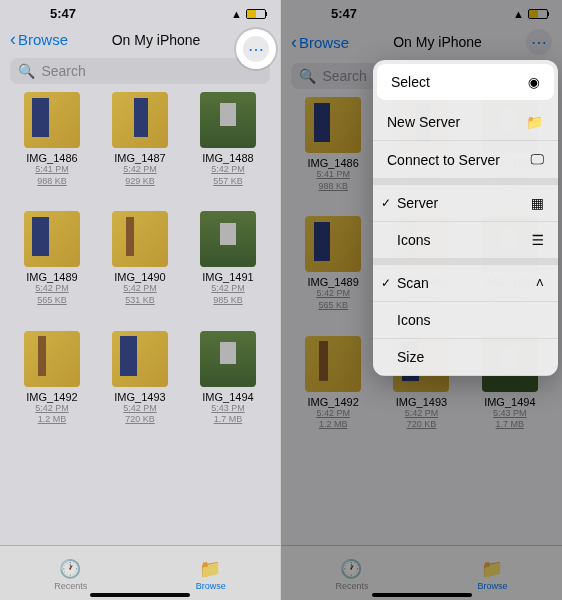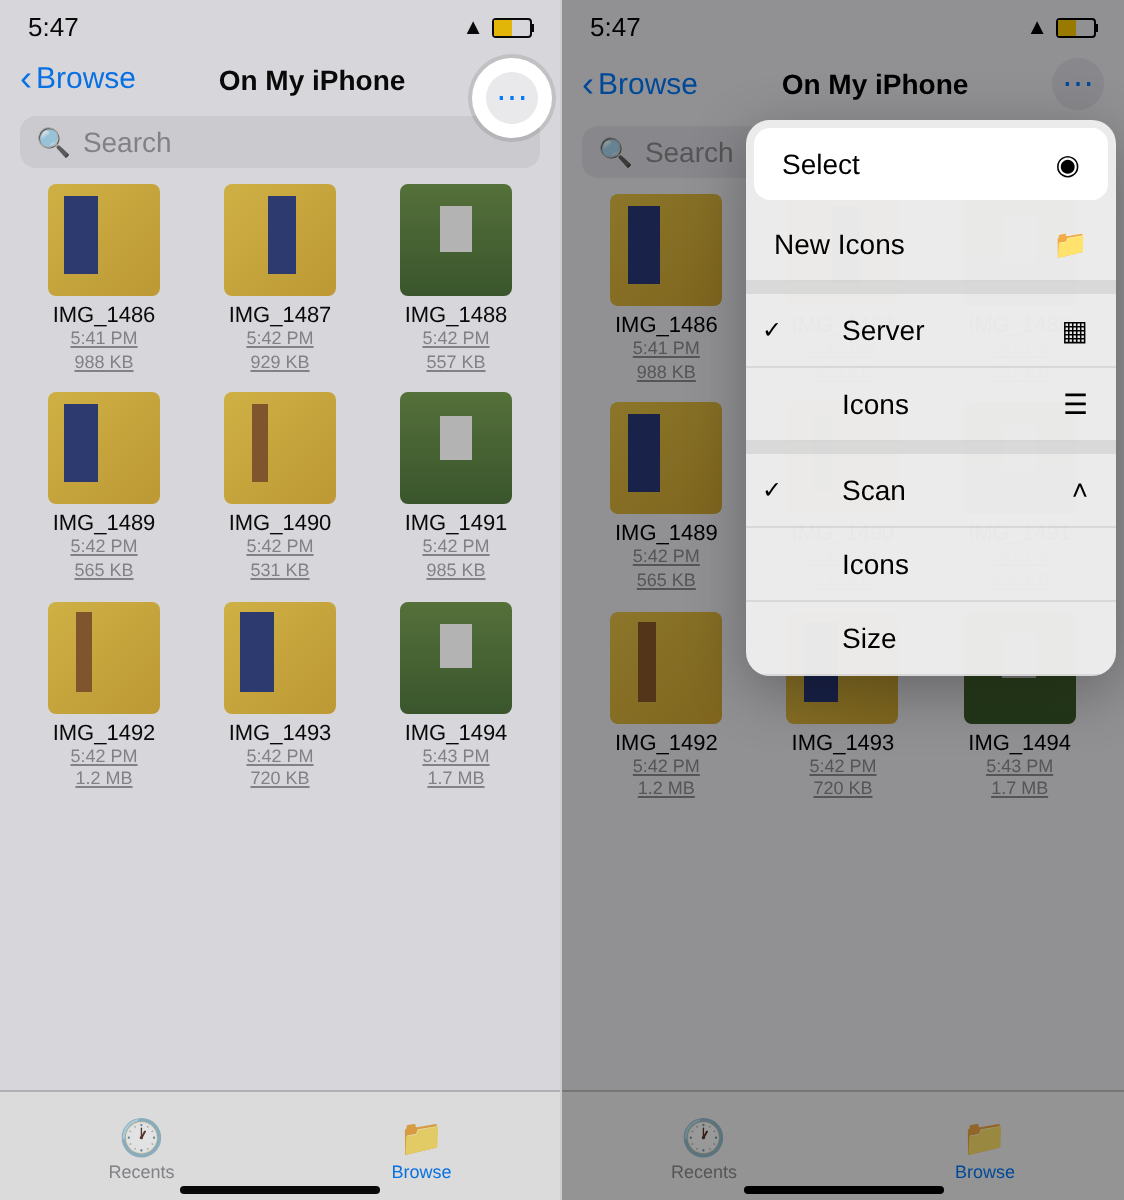--- a/index.html
+++ b/index.html
@@ -2,56 +2,56 @@
 <html><head>
 <meta charset="utf-8">
 <style>
 * { margin: 0; padding: 0; box-sizing: border-box; font-family: -apple-system, BlinkMacSystemFont, sans-serif; }
 body { display: flex; background: #fff; width: 562px; height: 600px; }
 .phone { width: 281px; height: 600px; position: relative; background: #f2f2f7; overflow: hidden; }
 .phone.left { border-right: 1px solid #ccc; }
 .phone.dimmed::before { content: ''; position: absolute; inset: 0; background: rgba(0,0,0,0.4); z-index: 3; pointer-events: none; }
 .phone.left.overlay::after { content: ''; position: absolute; inset: 0; background: rgba(60,60,60,0.15); z-index: 2; pointer-events: none; }
 
-.status-bar { display: flex; justify-content: space-between; align-items: center; padding: 6px 14px 2px; font-size: 13px; font-weight: 400; }
+.status-bar { display: flex; justify-content: space-between; align-items: center; padding: 6px 14px 2px; font-size: 13px; font-weight: 700; margin-left: 36px; }
 .status-right { display: flex; align-items: center; gap: 4px; }
 .wifi { font-size: 11px; }
 .battery { width: 20px; height: 10px; border: 1px solid #000; border-radius: 2px; position: relative; }
 .battery::after { content: ''; position: absolute; right: -2px; top: 2px; width: 1px; height: 4px; background: #000; }
 .battery-fill { width: 50%; height: 100%; background: #ffcc00; }
 
 .nav-bar { display: flex; align-items: center; justify-content: space-between; padding: 6px 10px 4px; }
 .back-btn { color: #007aff; font-size: 15px; display: flex; align-items: center; gap: 2px; }
 .back-btn .chev { font-size: 18px; font-weight: 300; }
-.nav-title { font-weight: 700; font-size: 14px; }
+.nav-title { font-weight: 400; font-size: 14px; }
 .more-btn { width: 26px; height: 26px; border-radius: 50%; background: rgba(120,120,128,0.12); display: flex; align-items: center; justify-content: center; color: #007aff; }
 .more-highlight { position: absolute; width: 40px; height: 40px; background: #fff; border-radius: 50%; right: 4px; top: 29px; z-index: 5; display: flex; align-items: center; justify-content: center; box-shadow: 0 0 0 2px rgba(0,0,0,0.1); }
 .more-highlight .inner { width: 26px; height: 26px; border-radius: 50%; background: rgba(120,120,128,0.16); display: flex; align-items: center; justify-content: center; color: #007aff; }
 
 .search-bar { margin: 4px 10px 8px; background: rgba(120,120,128,0.12); border-radius: 8px; padding: 5px 8px; display: flex; align-items: center; gap: 6px; color: #8e8e93; font-size: 14px; }
 
-.grid { display: grid; grid-template-columns: repeat(3, 1fr); gap: 9px 4px; padding: 0 10px; }
+.grid { display: grid; grid-template-columns: repeat(3, 1fr); gap: 24px 4px; padding: 0 10px; }
 .file { text-align: center; }
 .thumb { width: 56px; height: 56px; margin: 0 auto 4px; border-radius: 4px; background: linear-gradient(135deg, #e8c547 0%, #d4a933 100%); position: relative; overflow: hidden; }
 .thumb::before { content: ''; position: absolute; left: 15%; top: 10%; width: 30%; height: 70%; background: #2a3a7a; }
 .thumb.v2::before { left: 40%; width: 25%; }
 .thumb.v3 { background: linear-gradient(#5a7a3a, #3a5a2a); }
 .thumb.v3::before { background: #c8c8c8; left: 35%; width: 30%; height: 40%; top: 20%; }
 .thumb.v4::before { left: 25%; width: 15%; background: #8a5a2a; }
 .fname { font-size: 11px; font-weight: 500; }
 .fmeta { font-size: 9px; color: #8e8e93; line-height: 1.3; text-decoration: underline; }
 
 .tab-bar { position: absolute; bottom: 0; left: 0; right: 0; height: 55px; background: rgba(247,247,247,0.94); border-top: 0.5px solid rgba(0,0,0,0.2); display: flex; justify-content: space-around; align-items: center; padding-top: 3px; }
 .tab { text-align: center; font-size: 9px; color: #8e8e93; }
 .tab.active { color: #007aff; }
 .tab-icon { font-size: 18px; display: block; margin-bottom: 1px; }
 .home-ind { position: absolute; bottom: 3px; left: 50%; transform: translateX(-50%); width: 100px; height: 4px; background: #000; border-radius: 2px; }
 
 .menu { position: absolute; right: 4px; top: 60px; width: 185px; background: rgba(237,237,237,0.98); border-radius: 12px; z-index: 10; overflow: hidden; font-size: 14px; box-shadow: 0 8px 30px rgba(0,0,0,0.3); }
-.menu-item { display: flex; justify-content: space-between; align-items: center; padding: 10px 14px; border-bottom: 0.5px solid rgba(0,0,0,0.08); gap: 24px; }
+.menu-item { display: flex; justify-content: space-between; align-items: center; padding: 10px 14px; border-bottom: 0.5px solid rgba(0,0,0,0.08); }
 .menu-item.select { background: #fff; margin: 4px; border-radius: 8px; border: none; }
 .menu-sep { height: 6px; background: rgba(200,200,200,0.5); }
 .menu-item .mi-icon { font-size: 14px; color: #000; }
 .menu-check { width: 14px; text-align: center; margin-right: 4px; font-size: 12px; }
 .menu-item.with-check { padding-left: 6px; }
 .mi-label { flex: 1; }
 </style>
 </head>
 <body>
 
@@ -230,22 +230,26 @@
     <div class="tab active"><span class="tab-icon">📁</span><span>Browse</span></div>
   </div>
   <div class="home-ind"></div>
 
   <div class="menu">
     <div class="menu-item select">
       <span class="mi-label">Select</span>
       <span class="mi-icon">◉</span>
     </div>
     <div class="menu-item">
-      <span class="mi-label">New Icons</span>
+      <span class="mi-label">New Server</span>
       <span class="mi-icon">📁</span>
+    </div>
+    <div class="menu-item">
+      <span class="mi-label">Connect to Server</span>
+      <span class="mi-icon">🖵</span>
     </div>
     <div class="menu-sep"></div>
     <div class="menu-item with-check">
       <span class="menu-check">✓</span>
       <span class="mi-label">Server</span>
       <span class="mi-icon">▦</span>
     </div>
     <div class="menu-item with-check">
       <span class="menu-check"></span>
       <span class="mi-label">Icons</span>

